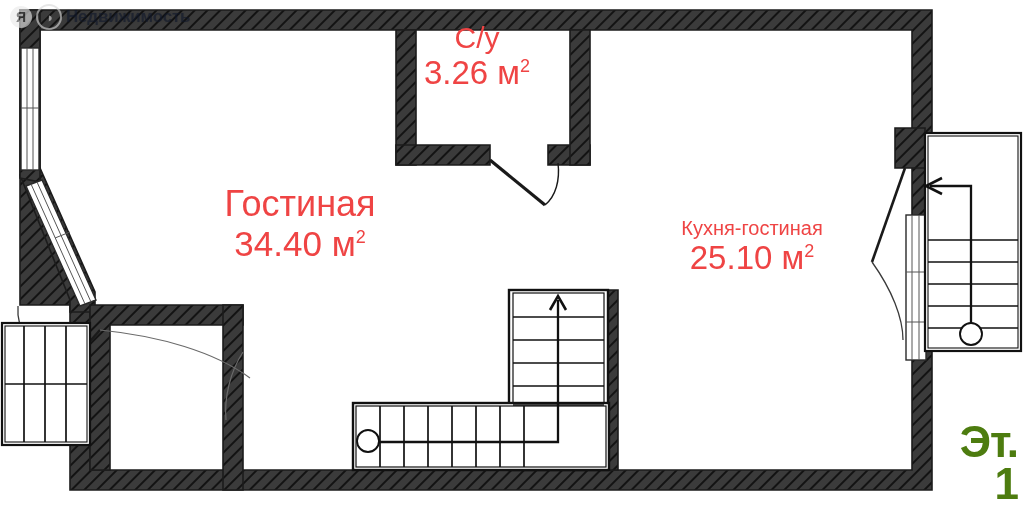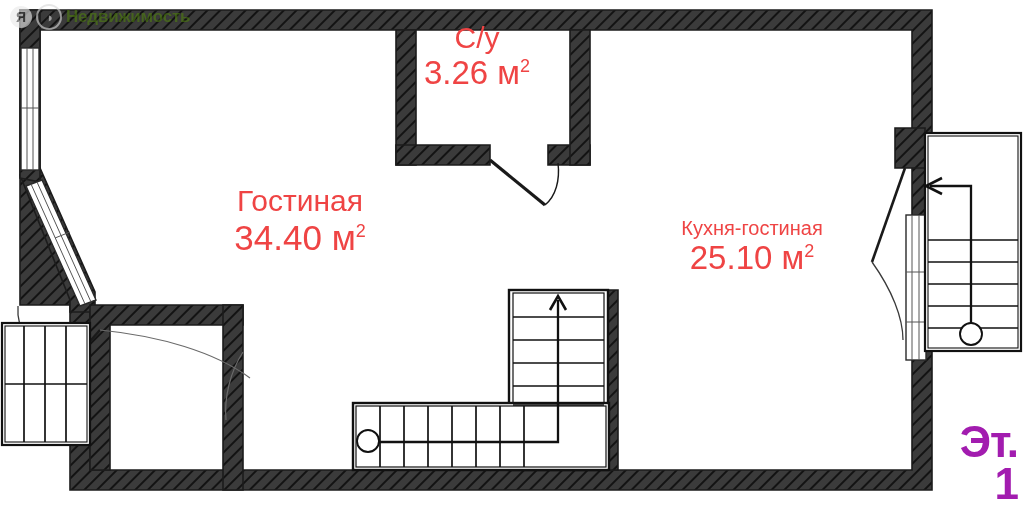--- a/index.html
+++ b/index.html
@@ -5,41 +5,41 @@
   html,body{margin:0;padding:0;background:#ffffff;}
   body{font-family:"Liberation Sans", sans-serif;}
   #plan-root{position:relative;width:1024px;height:511px;background:#ffffff;overflow:hidden;}
   #plan-svg{position:absolute;left:0;top:0;width:1024px;height:511px;}
   .wm{position:absolute;left:10px;top:4px;display:flex;align-items:center;gap:4px;
       opacity:.62;mix-blend-mode:normal;pointer-events:none;}
   .wm-logo{width:22px;height:22px;border-radius:50%;background:#e9e9e9;color:#3b3b3b;
       font-size:14px;font-weight:bold;display:flex;align-items:center;justify-content:center;line-height:1;}
   .wm-logo2{width:22px;height:22px;border-radius:50%;border:2px solid #d8d8d8;color:#d8d8d8;
       font-size:13px;display:flex;align-items:center;justify-content:center;line-height:1;}
-  .wm-text{color:#4d7c0f;font-size:17px;font-weight:bold;letter-spacing:-.2px;
+  .wm-text{color:#0f172a;font-size:17px;font-weight:bold;letter-spacing:-.2px;
       text-shadow:0 0 2px rgba(0,0,0,.25);}
   .lbl{position:absolute;color:#ef4444;text-align:center;line-height:1.06;
        white-space:nowrap;pointer-events:none;}
   .lbl .name{display:block;font-size:27px;font-weight:400;}
   .lbl .area{display:block;font-size:31px;font-weight:400;margin-top:2px;}
   .lbl .sup{font-size:18px;vertical-align:super;}
   #lbl-bath{left:337px;top:22px;width:280px;}
   #lbl-bath .name{font-size:30px;}
   #lbl-bath .area{font-size:33px;}
   #lbl-living{left:145px;top:185px;width:310px;}
-  #lbl-living .name{font-size:30px;}
+  #lbl-living .name{font-size:36px;}
   #lbl-living .area{font-size:35px;}
   #lbl-kitchen{left:592px;top:218px;width:320px;}
   #lbl-kitchen .name{font-size:20px;}
   #lbl-kitchen .area{font-size:33px;}
   #lbl-hall{left:82px;top:350px;width:180px;}
   #lbl-hall .name{font-size:23px;}
   #lbl-hall .area{font-size:26px;}
   #lbl-hall .sup{font-size:15px;}
-  #floor-badge{position:absolute;right:6px;bottom:6px;color:#a21caf;
+  #floor-badge{position:absolute;right:6px;bottom:6px;color:#4d7c0f;
       font-size:44px;font-weight:bold;line-height:.95;text-align:right;letter-spacing:-1px;}
   #floor-badge .num{display:block;}
 </style>
 </head>
 <body>
 
 <div id="plan-root">
 
   <svg id="plan-svg" viewBox="0 0 1024 511">
     <defs>

